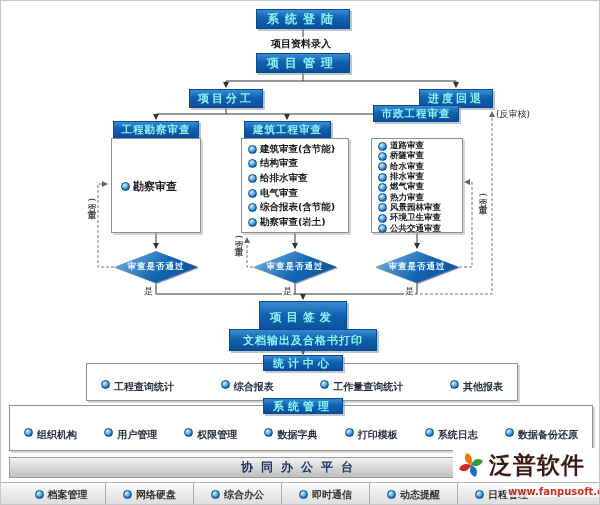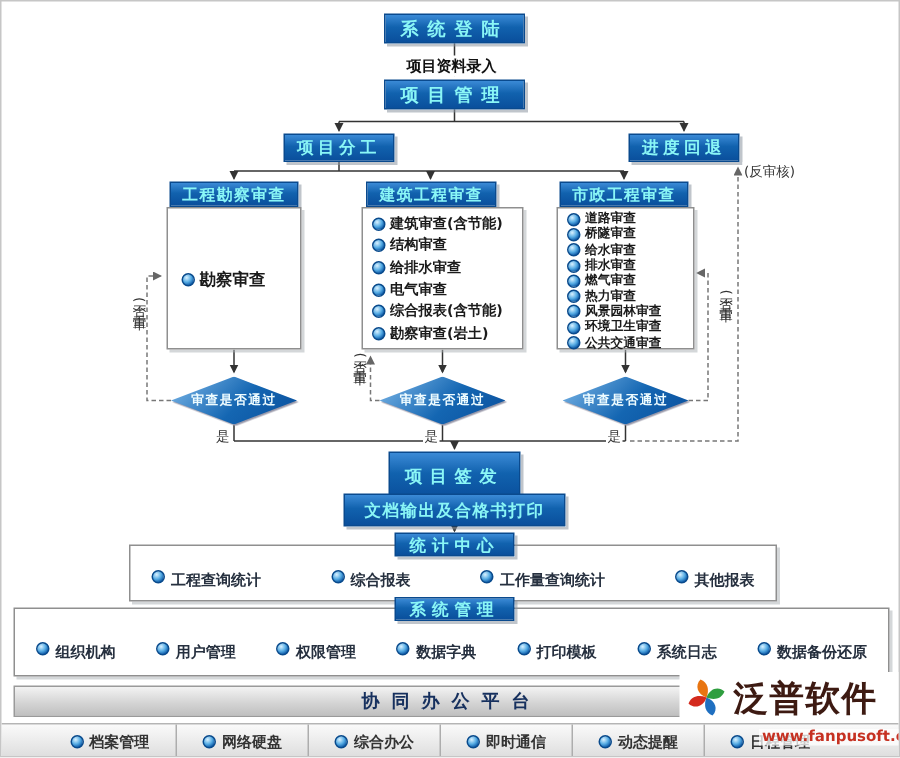--- a/index.html
+++ b/index.html
@@ -22,21 +22,21 @@
   .p1 .pitem{margin-top:40px;font-size:11px;padding-left:9px;}
   .p2{padding-top:3px;}  .p2 .pitem{height:14.6px;font-size:9.5px;}
   .p3{padding-top:2px;}  .p3 .pitem{height:10.3px;font-size:8.5px;}
   .dot{width:9px;height:9px;border-radius:50%;flex:0 0 9px;
       background:radial-gradient(circle at 35% 30%,#d9f1ff 0%,#56ace4 45%,#0b56a4 80%);border:1px solid #094a8c;}
   .hrow{position:absolute;left:14px;right:14px;display:flex;justify-content:space-between;z-index:2;}
   .hitem{display:flex;align-items:flex-start;gap:4px;font-size:10px;font-weight:bold;color:#26303f;}
   .bar{position:absolute;left:8px;width:584px;top:456px;height:21px;z-index:2;
       background:linear-gradient(180deg,#f3f3f3,#d2d2d2 60%,#c0c0c0);border:1px solid #9a9a9a;
       display:flex;align-items:center;justify-content:center;font-weight:bold;font-size:12px;letter-spacing:8px;color:#16305e;}
-  .band{position:absolute;left:0;right:0;top:481px;height:24px;z-index:2;padding-left:28px;
+  .band{position:absolute;left:0;right:0;top:481px;height:24px;z-index:2;padding-left:16px;
       background:linear-gradient(180deg,#fafafa,#dcdcdc);border-top:1px solid #b5b5b5;display:flex;align-items:stretch;}
   .bitem{flex:0 0 88px;display:flex;align-items:center;justify-content:center;gap:4px;
       font-size:10px;font-weight:bold;color:#333;border-left:1px solid #adadad;}
   .bitem:first-child{border-left:none;}
   .wm-brandbox{position:absolute;left:452px;top:447px;width:148px;height:34px;background:#fff;z-index:4;
       display:flex;align-items:center;gap:4px;padding-left:4px;}
   .wm-brand{font-size:23px;font-weight:bold;color:#3d1a12;letter-spacing:1px;white-space:nowrap;}
   .wm-site{position:absolute;left:505px;top:485px;z-index:5;font-size:10px;font-weight:bold;color:#c63122;
       background:rgba(255,255,255,.75);padding:0 2px;}
   .hdr{font-size:10.5px;letter-spacing:1px;}
@@ -104,21 +104,21 @@
     </div>
 
   <div class="small" style="left:494px;top:107px;">(反审核)</div>
 
   <div class="bb hdr" style="left:112px;top:120px;width:86px;height:17px;">
       <span>工程勘察审查</span>
     </div>
   <div class="bb hdr" style="left:243px;top:120px;width:87px;height:17px;">
       <span>建筑工程审查</span>
     </div>
-  <div class="bb hdr" style="left:372px;top:120px;width:86px;height:17px;">
+  <div class="bb hdr" style="left:372px;top:104px;width:86px;height:17px;">
       <span>市政工程审查</span>
     </div>
 
   <div class="panel p1" style="left:110px;top:137px;width:90px;height:95px;">
     <div class="pitem">
         <span class="dot"></span>
         <span>勘察审查</span>
       </div>
   </div>
 

